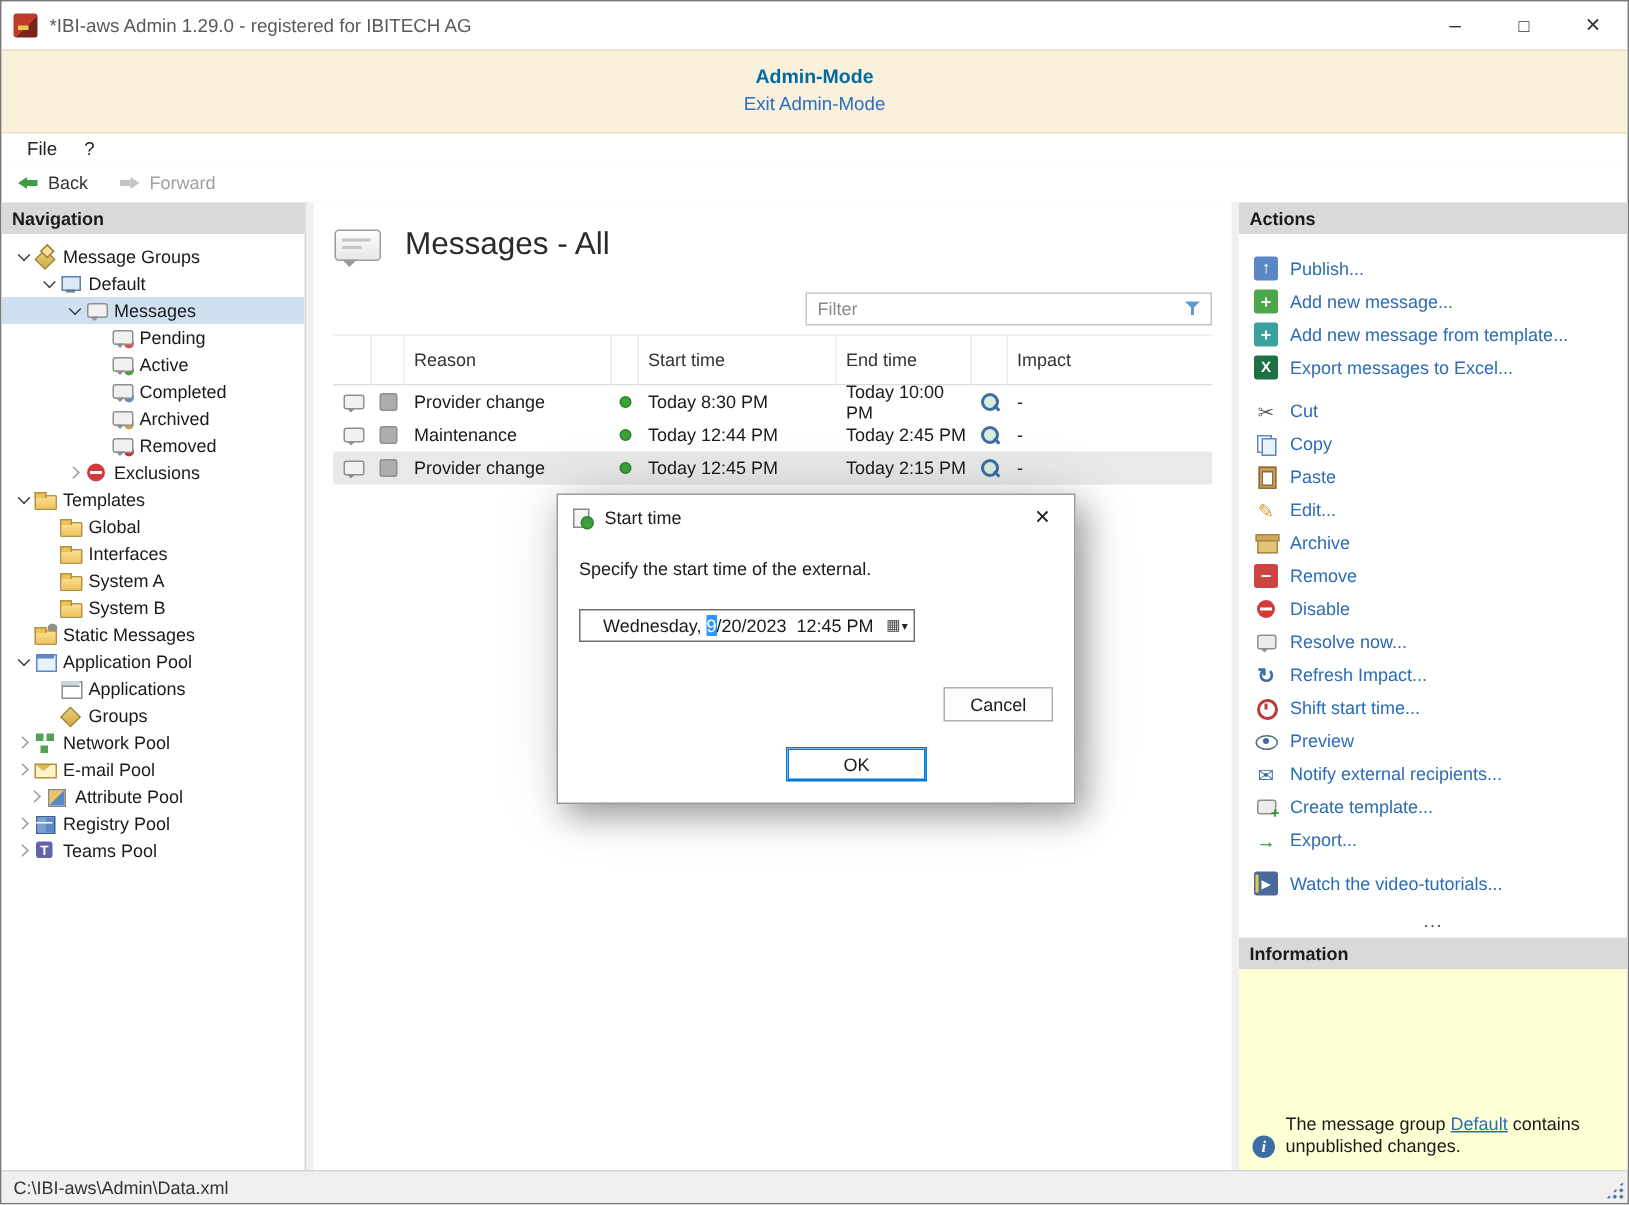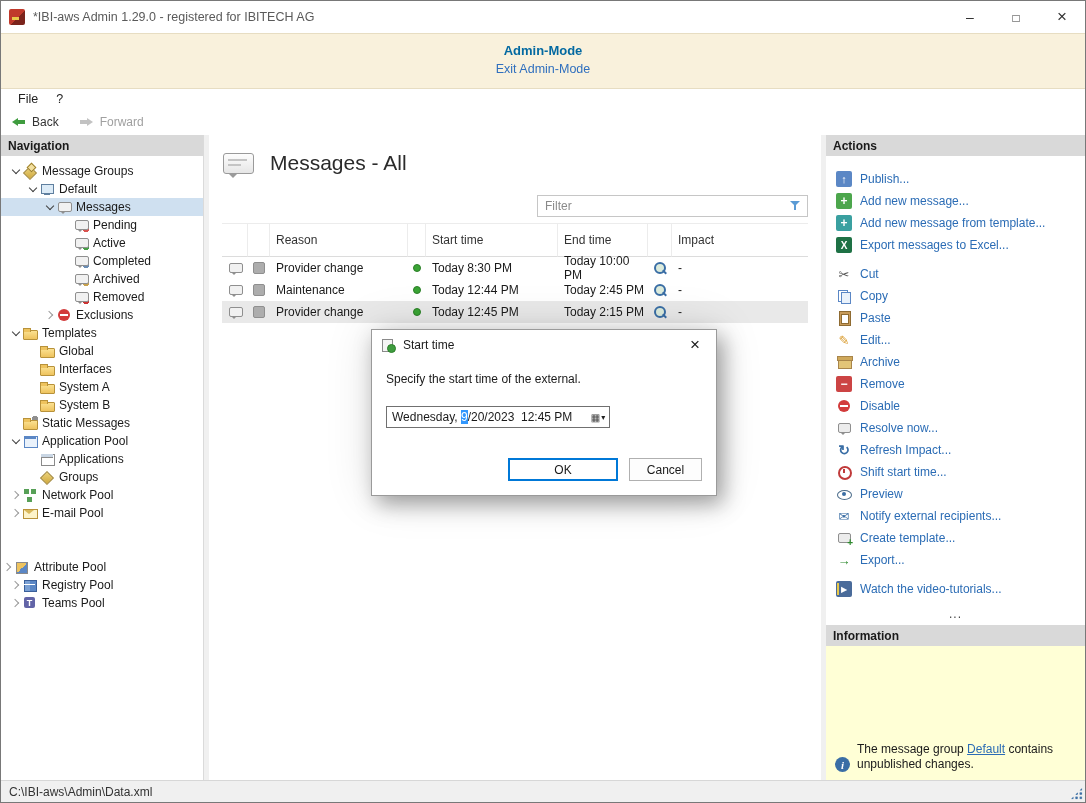--- a/index.html
+++ b/index.html
@@ -191,30 +191,30 @@
   .dialog { position:absolute; left:370px; top:328px; width:346px; background:#fff; border:1px solid #9a9a9a;
             box-shadow:6px 8px 20px rgba(0,0,0,.35), 0 0 45px rgba(0,0,0,.12); z-index:50; }
   .dialog-title { height:30px; display:flex; align-items:center; gap:7px; padding-left:9px; font-size:12px; color:#1a1a1a; }
   .dlg-icon { width:15px; height:15px; position:relative; }
   .dlg-icon::before { content:""; position:absolute; left:1px; top:1px; width:9px; height:11px; background:#f5f5f5; border:1px solid #8a8a8a; }
   .dlg-icon::after  { content:""; position:absolute; right:0; bottom:0; width:7px; height:7px; background:#3f9c3f; border-radius:50%; border:1px solid #2c7f28; }
   .dialog-close { margin-left:auto; width:42px; height:30px; display:flex; align-items:center; justify-content:center; cursor:pointer; }
   .x-glyph::before { content:"×"; font-size:17px; color:#1a1a1a; }
   .dialog-body { padding:4px 14px 14px; }
   .dialog-msg { font-size:12px; color:#1a1a1a; margin:8px 0 20px; }
-  .dt-input { width:224px; height:22px; border:1px solid #707070; display:flex; align-items:center; padding-left:5px; background:#fff; }
+  .dt-input { width:224px; height:22px; border:1px solid #707070; display:flex; align-items:center; padding-left:15px; background:#fff; }
   .dt-text { font-size:12px; color:#1a1a1a; white-space:pre; }
   .dt-sel { background:#3297fd; color:#fff; }
   .dt-btn { margin-left:auto; width:22px; height:20px; display:flex; align-items:center; justify-content:center; cursor:pointer; }
   .dt-btn::before { content:"▦"; font-size:10px; color:#444; }
   .dt-btn::after  { content:"▾"; font-size:8px; color:#222; margin-left:1px; }
   .dialog-buttons { display:flex; justify-content:flex-end; gap:11px; margin-top:30px; }
   .btn { height:23px; font-size:12px; color:#1a1a1a; font-family:"Liberation Sans", sans-serif;
          display:flex; align-items:center; justify-content:center; cursor:pointer; }
-  .btn-ok { width:110px; background:#fff; border:1px solid #0078d7; box-shadow:inset 0 0 0 1px #0078d7; }
+  .btn-ok { width:94px; background:#fff; border:1px solid #0078d7; box-shadow:inset 0 0 0 1px #0078d7;margin-top:40px; }
   .btn-cancel { width:73px; background:#fdfdfd; border:1px solid #b0b0b0; }
 </style>
 </head>
 <body>
 
 <div class="window">
 
   <div class="titlebar">
     <span class="app-icon"></span>
     <span class="title-text">*IBI-aws Admin 1.29.0 - registered for IBITECH AG</span>
@@ -350,21 +350,21 @@
           <div class="tree-row" style="padding-left: 8px;">
             <span class="chev closed"></span>
             <span class="tic tic-network-pool"></span>
             <span class="tlabel">Network Pool</span>
           </div>
           <div class="tree-row" style="padding-left: 8px;">
             <span class="chev closed"></span>
             <span class="tic tic-email-pool"></span>
             <span class="tlabel">E-mail Pool</span>
           </div>
-          <div class="tree-row" style="padding-left: 0; margin-top: 36px;">
+          <div class="tree-row" style="padding-left: 16px;">
             <span class="chev closed"></span>
             <span class="tic tic-attribute-pool"></span>
             <span class="tlabel">Attribute Pool</span>
           </div>
           <div class="tree-row" style="padding-left: 8px;">
             <span class="chev closed"></span>
             <span class="tic tic-registry-pool"></span>
             <span class="tlabel">Registry Pool</span>
           </div>
           <div class="tree-row" style="padding-left: 8px;">

